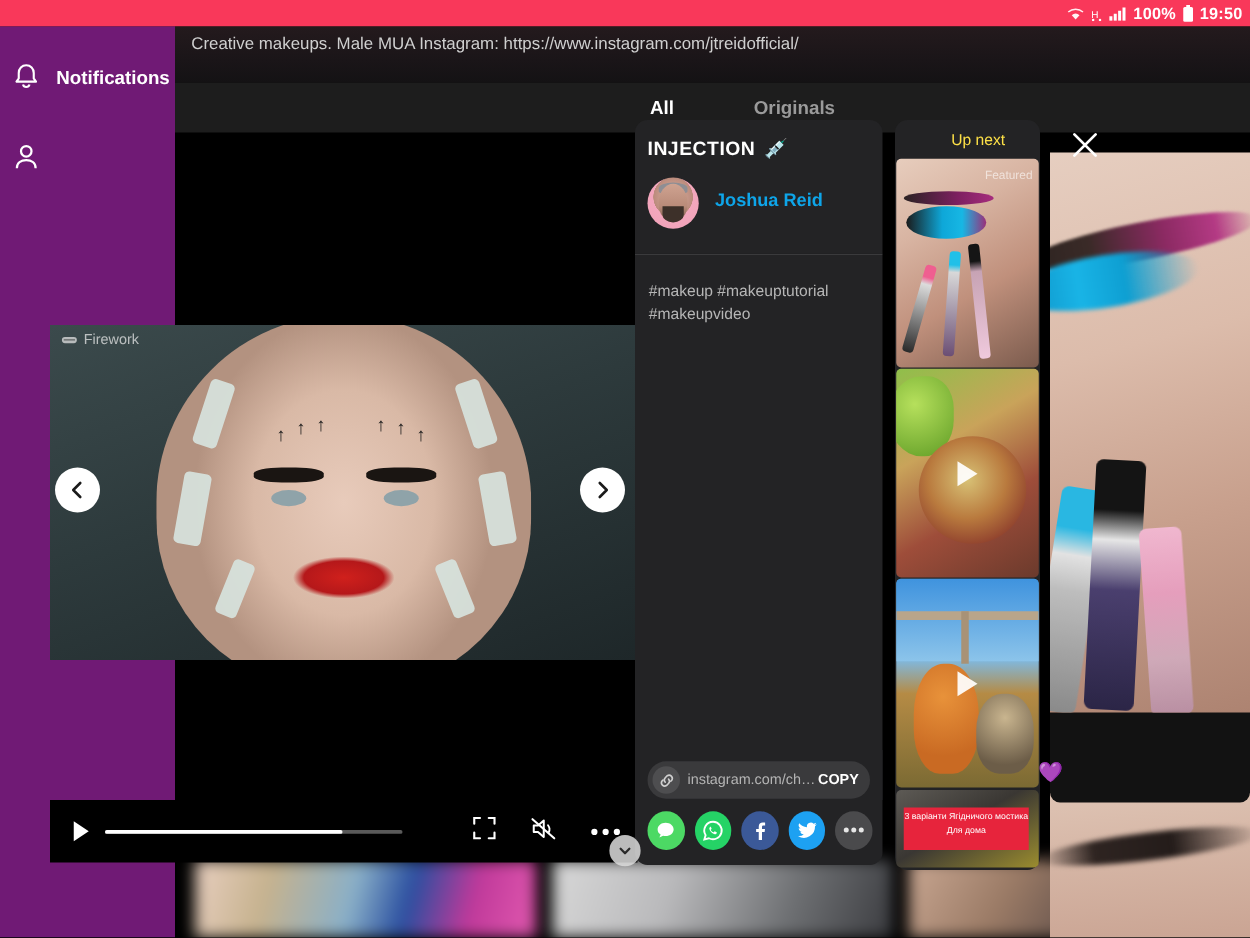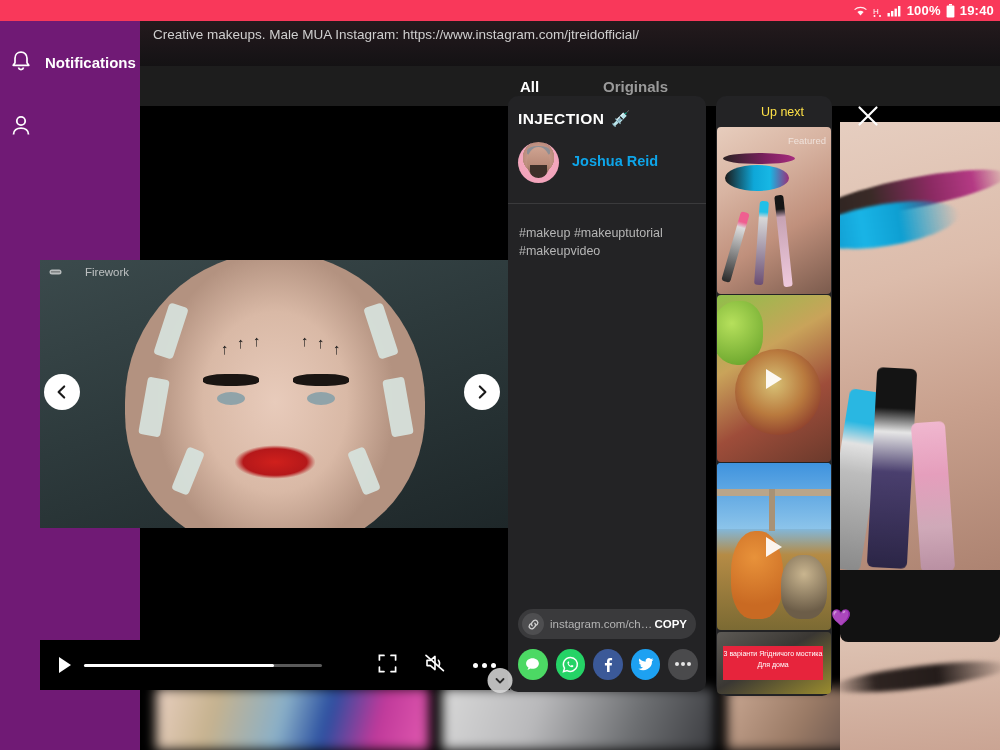--- a/index.html
+++ b/index.html
@@ -73,21 +73,21 @@
       radial-gradient(ellipse 150px 150px at 150px 140px, rgba(0,0,0,.15), rgba(0,0,0,.6));
     border-radius:50% 50% 46% 46%;
     filter:blur(.4px);
   }
   .pf-strip{ position:absolute; background:#d6e2dd; border-radius:4px; opacity:.93; }
   .pf-brow{ position:absolute; background:#1a1512; border-radius:40%; }
   .pf-eye{ position:absolute; background:#8fa3a9; border-radius:50%; }
   .pf-arrow{ position:absolute; color:#1a1a1a; font-size:15px; font-weight:700; }
 
   .fw-mark{
-    position:absolute; left:49px; top:266px; display:flex; align-items:center; gap:23px;
+    position:absolute; left:49px; top:266px; display:flex; align-items:center; gap:5px;
     z-index:32; opacity:.72;
   }
   .fw-mark span{ color:#ededed; font-size:11.5px; }
 
   .nav-arrow{
     position:absolute; width:36px; height:36px; border-radius:50%; background:#fff;
     display:flex; align-items:center; justify-content:center; z-index:34;
   }
   .nav-arrow.prev{ left:44px; top:374px; }
   .nav-arrow.next{ left:464px; top:374px; }
@@ -276,21 +276,21 @@
       <rect x="0.5" y="8" width="2.4" height="3.5" fill="#fff"></rect>
       <rect x="4" y="6" width="2.4" height="5.5" fill="#fff"></rect>
       <rect x="7.5" y="3.6" width="2.4" height="7.9" fill="#fff"></rect>
       <rect x="11" y="1" width="2.4" height="10.5" fill="#fff"></rect>
     </svg>
     <span class="sb-text">100%</span>
     <svg class="sb-icon" width="9" height="14" viewBox="0 0 9 14">
       <rect x="3" y="0" width="3" height="1.6" fill="#fff"></rect>
       <rect x="0.6" y="1.6" width="7.8" height="11.8" rx="1.2" fill="#fff"></rect>
     </svg>
-    <span class="sb-text">19:40</span>
+    <span class="sb-text">19:50</span>
   </div>
 
   <div class="rail">
     <div class="rail-item notif">
       <svg width="24" height="26" viewBox="0 0 24 26">
         <path d="M12 3.2c-3.5 0-6 2.6-6 6.1v4.4l-1.8 2.6h15.6L18 13.7V9.3c0-3.5-2.5-6.1-6-6.1z" fill="none" stroke="#fff" stroke-width="1.7" stroke-linejoin="round"></path>
         <path d="M9.4 18.6a2.7 2.7 0 0 0 5.2 0" fill="none" stroke="#fff" stroke-width="1.7"></path>
       </svg>
       <span class="rail-label">Notifications</span>
     </div>

